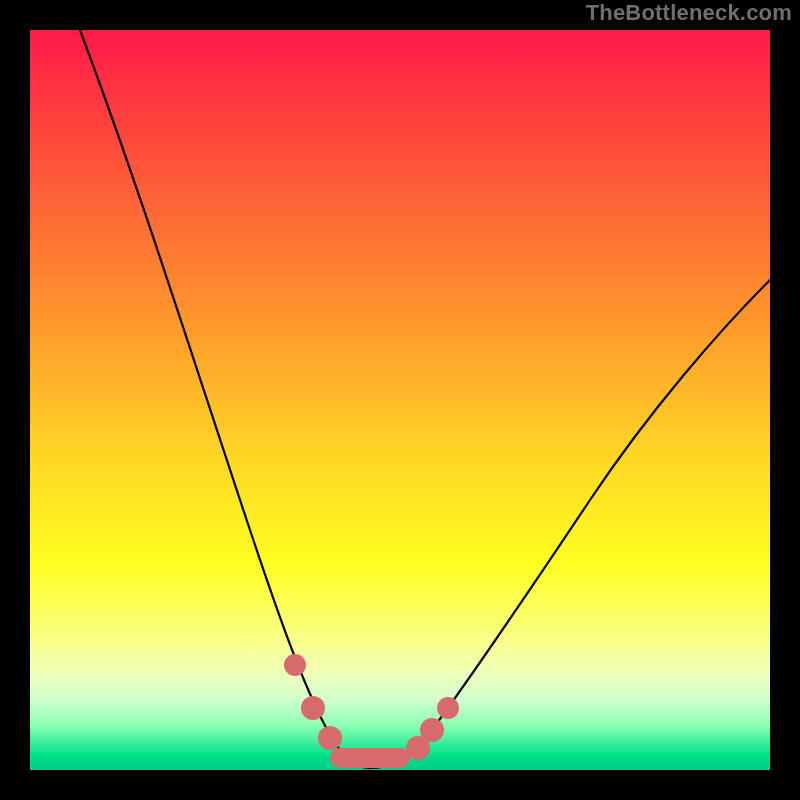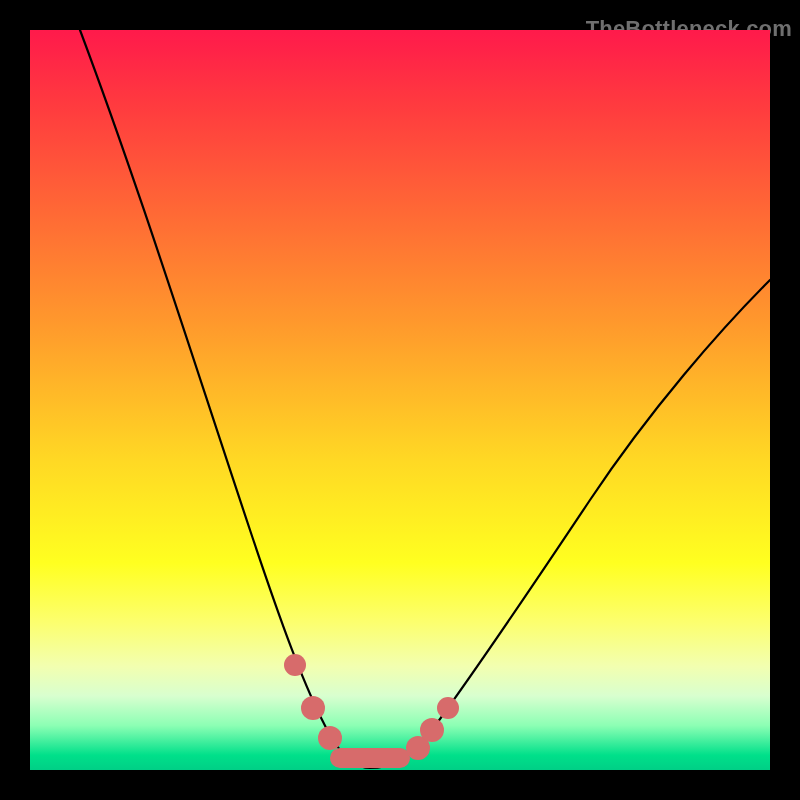--- a/index.html
+++ b/index.html
@@ -26,21 +26,21 @@
       #fcff6e 80%,
       #f2ffb0 86%,
       #d8ffcf 90%,
       #8cffb4 94%,
       #00e08a 98%,
       #00cf86 100%
     );
   }
   .watermark {
     position: absolute;
-    top: 16px;
+    top: 0;
     right: 8px;
     font-family: Arial, Helvetica, sans-serif;
     font-size: 22px;
     font-weight: 600;
     color: #6f6f6f;
     letter-spacing: 0.2px;
   }
   svg.curve {
     position: absolute;
     left: 0; top: 0;

